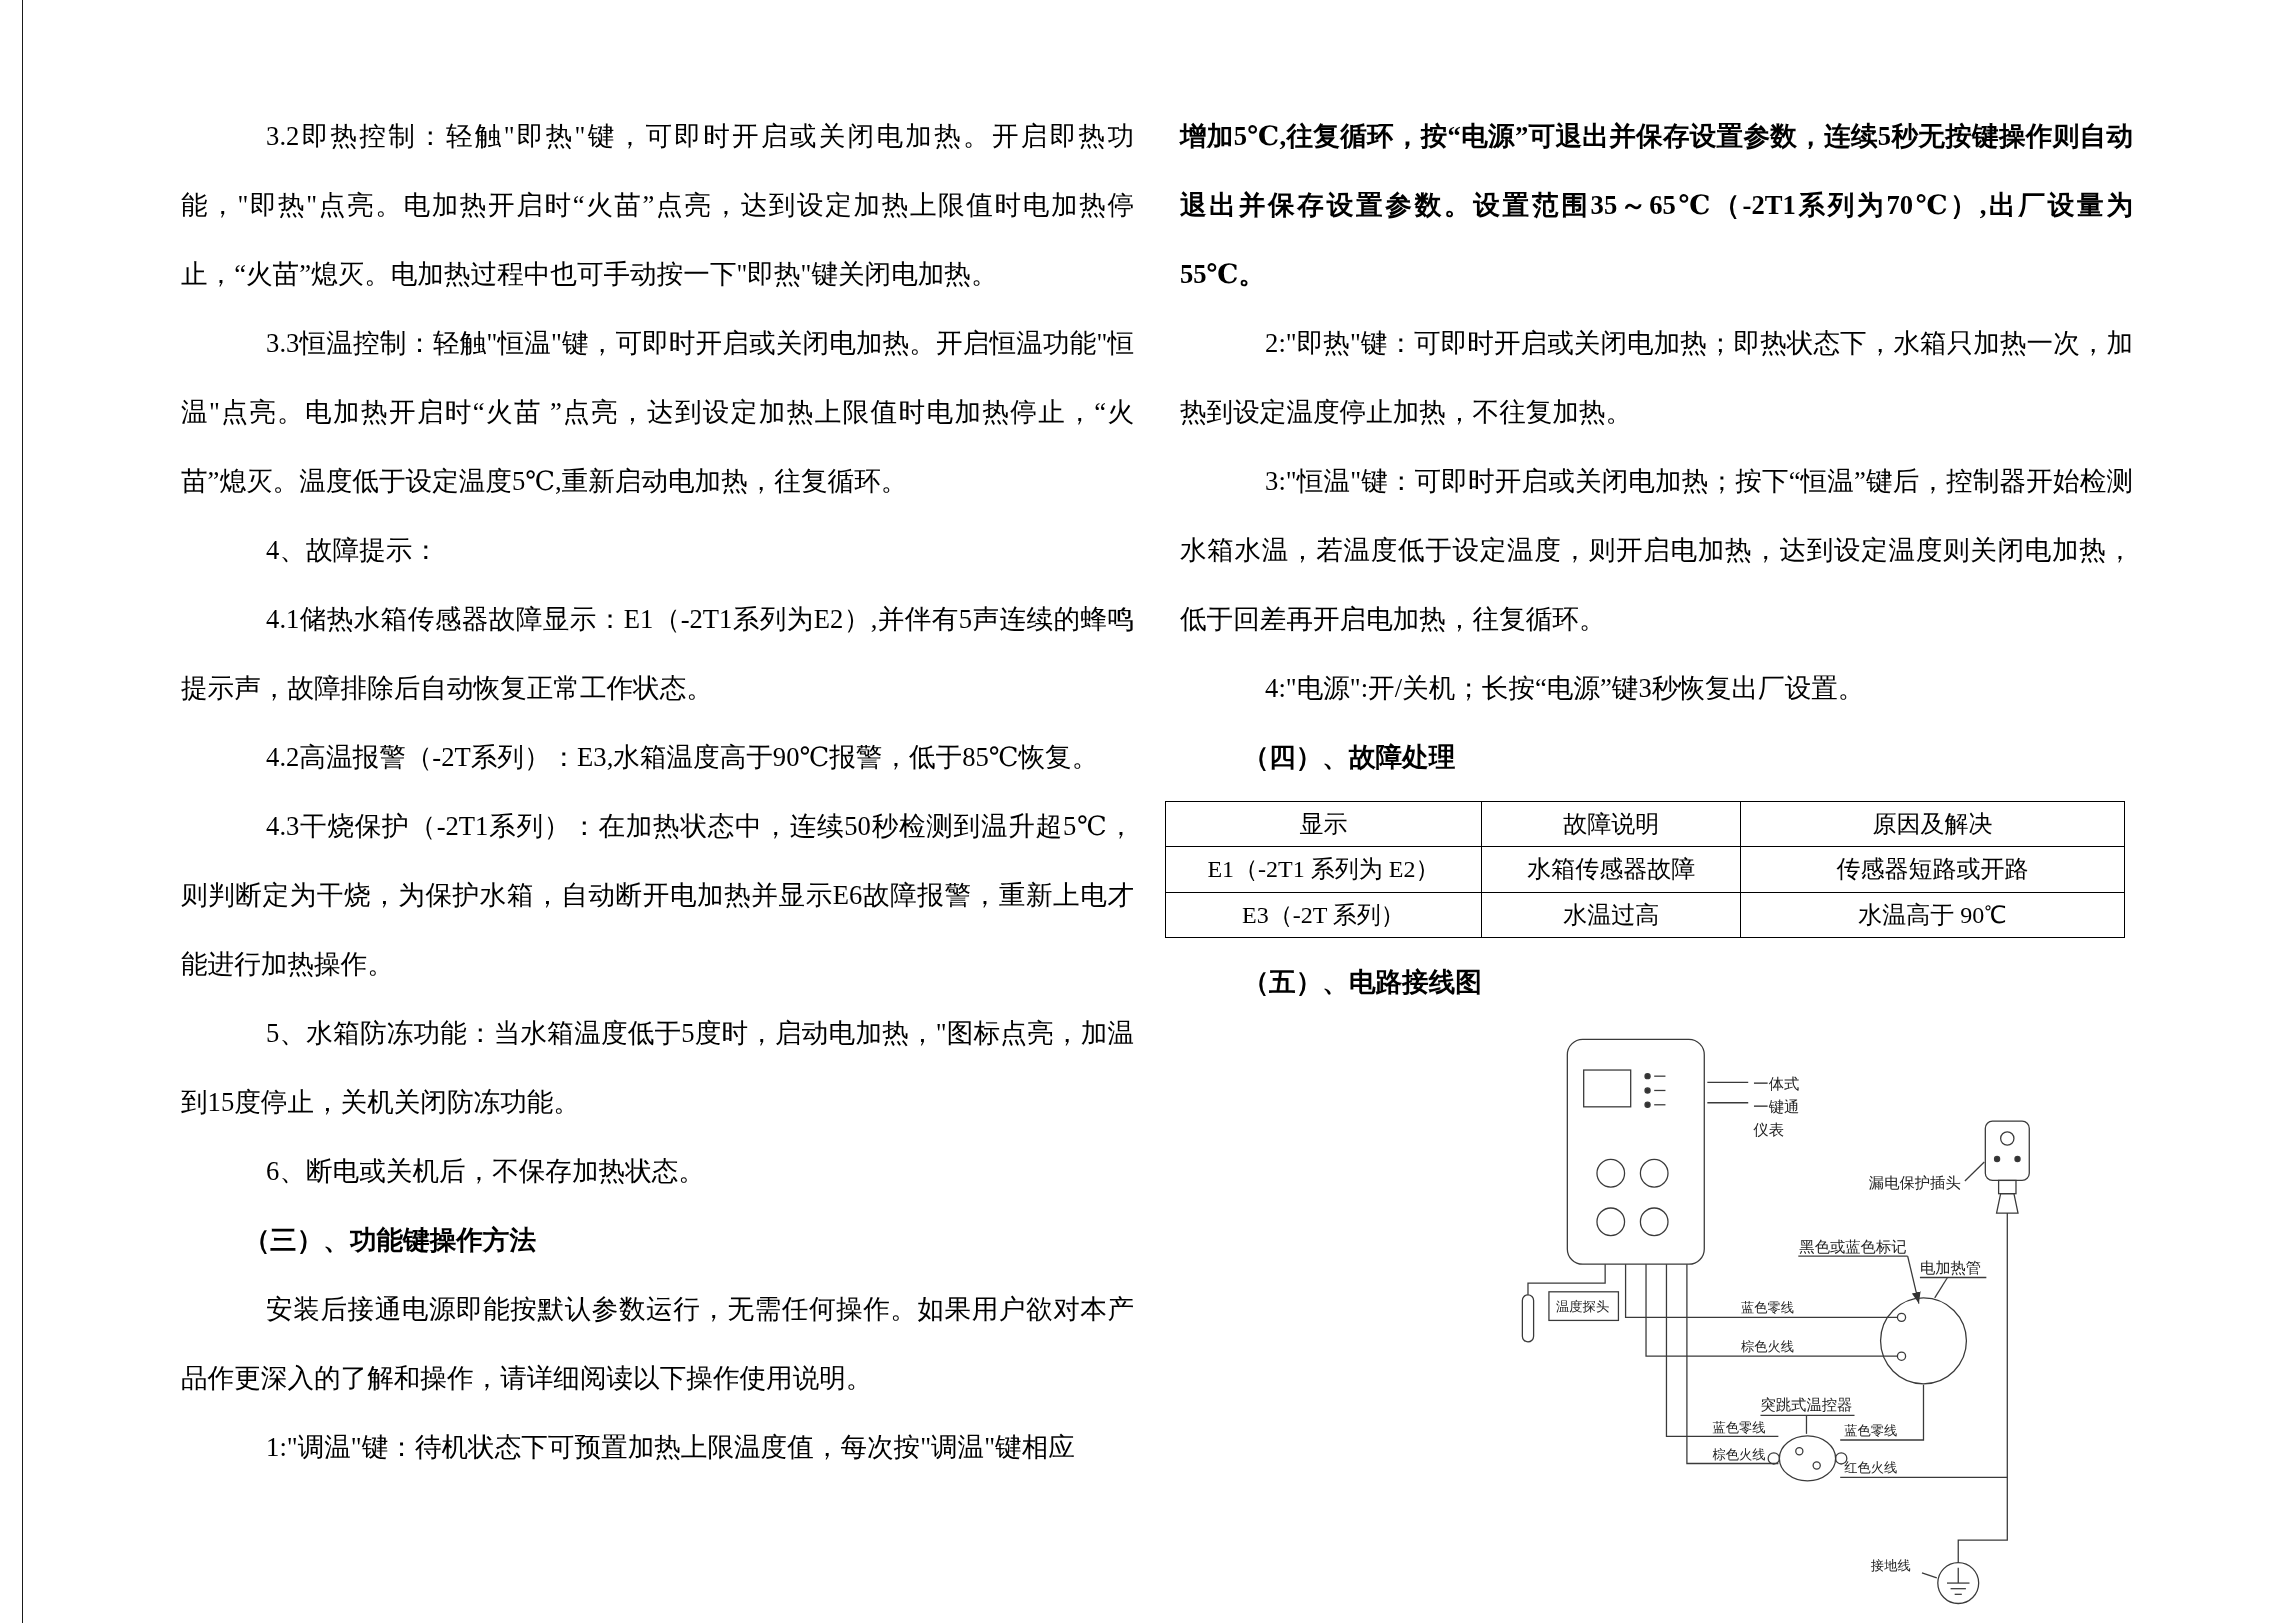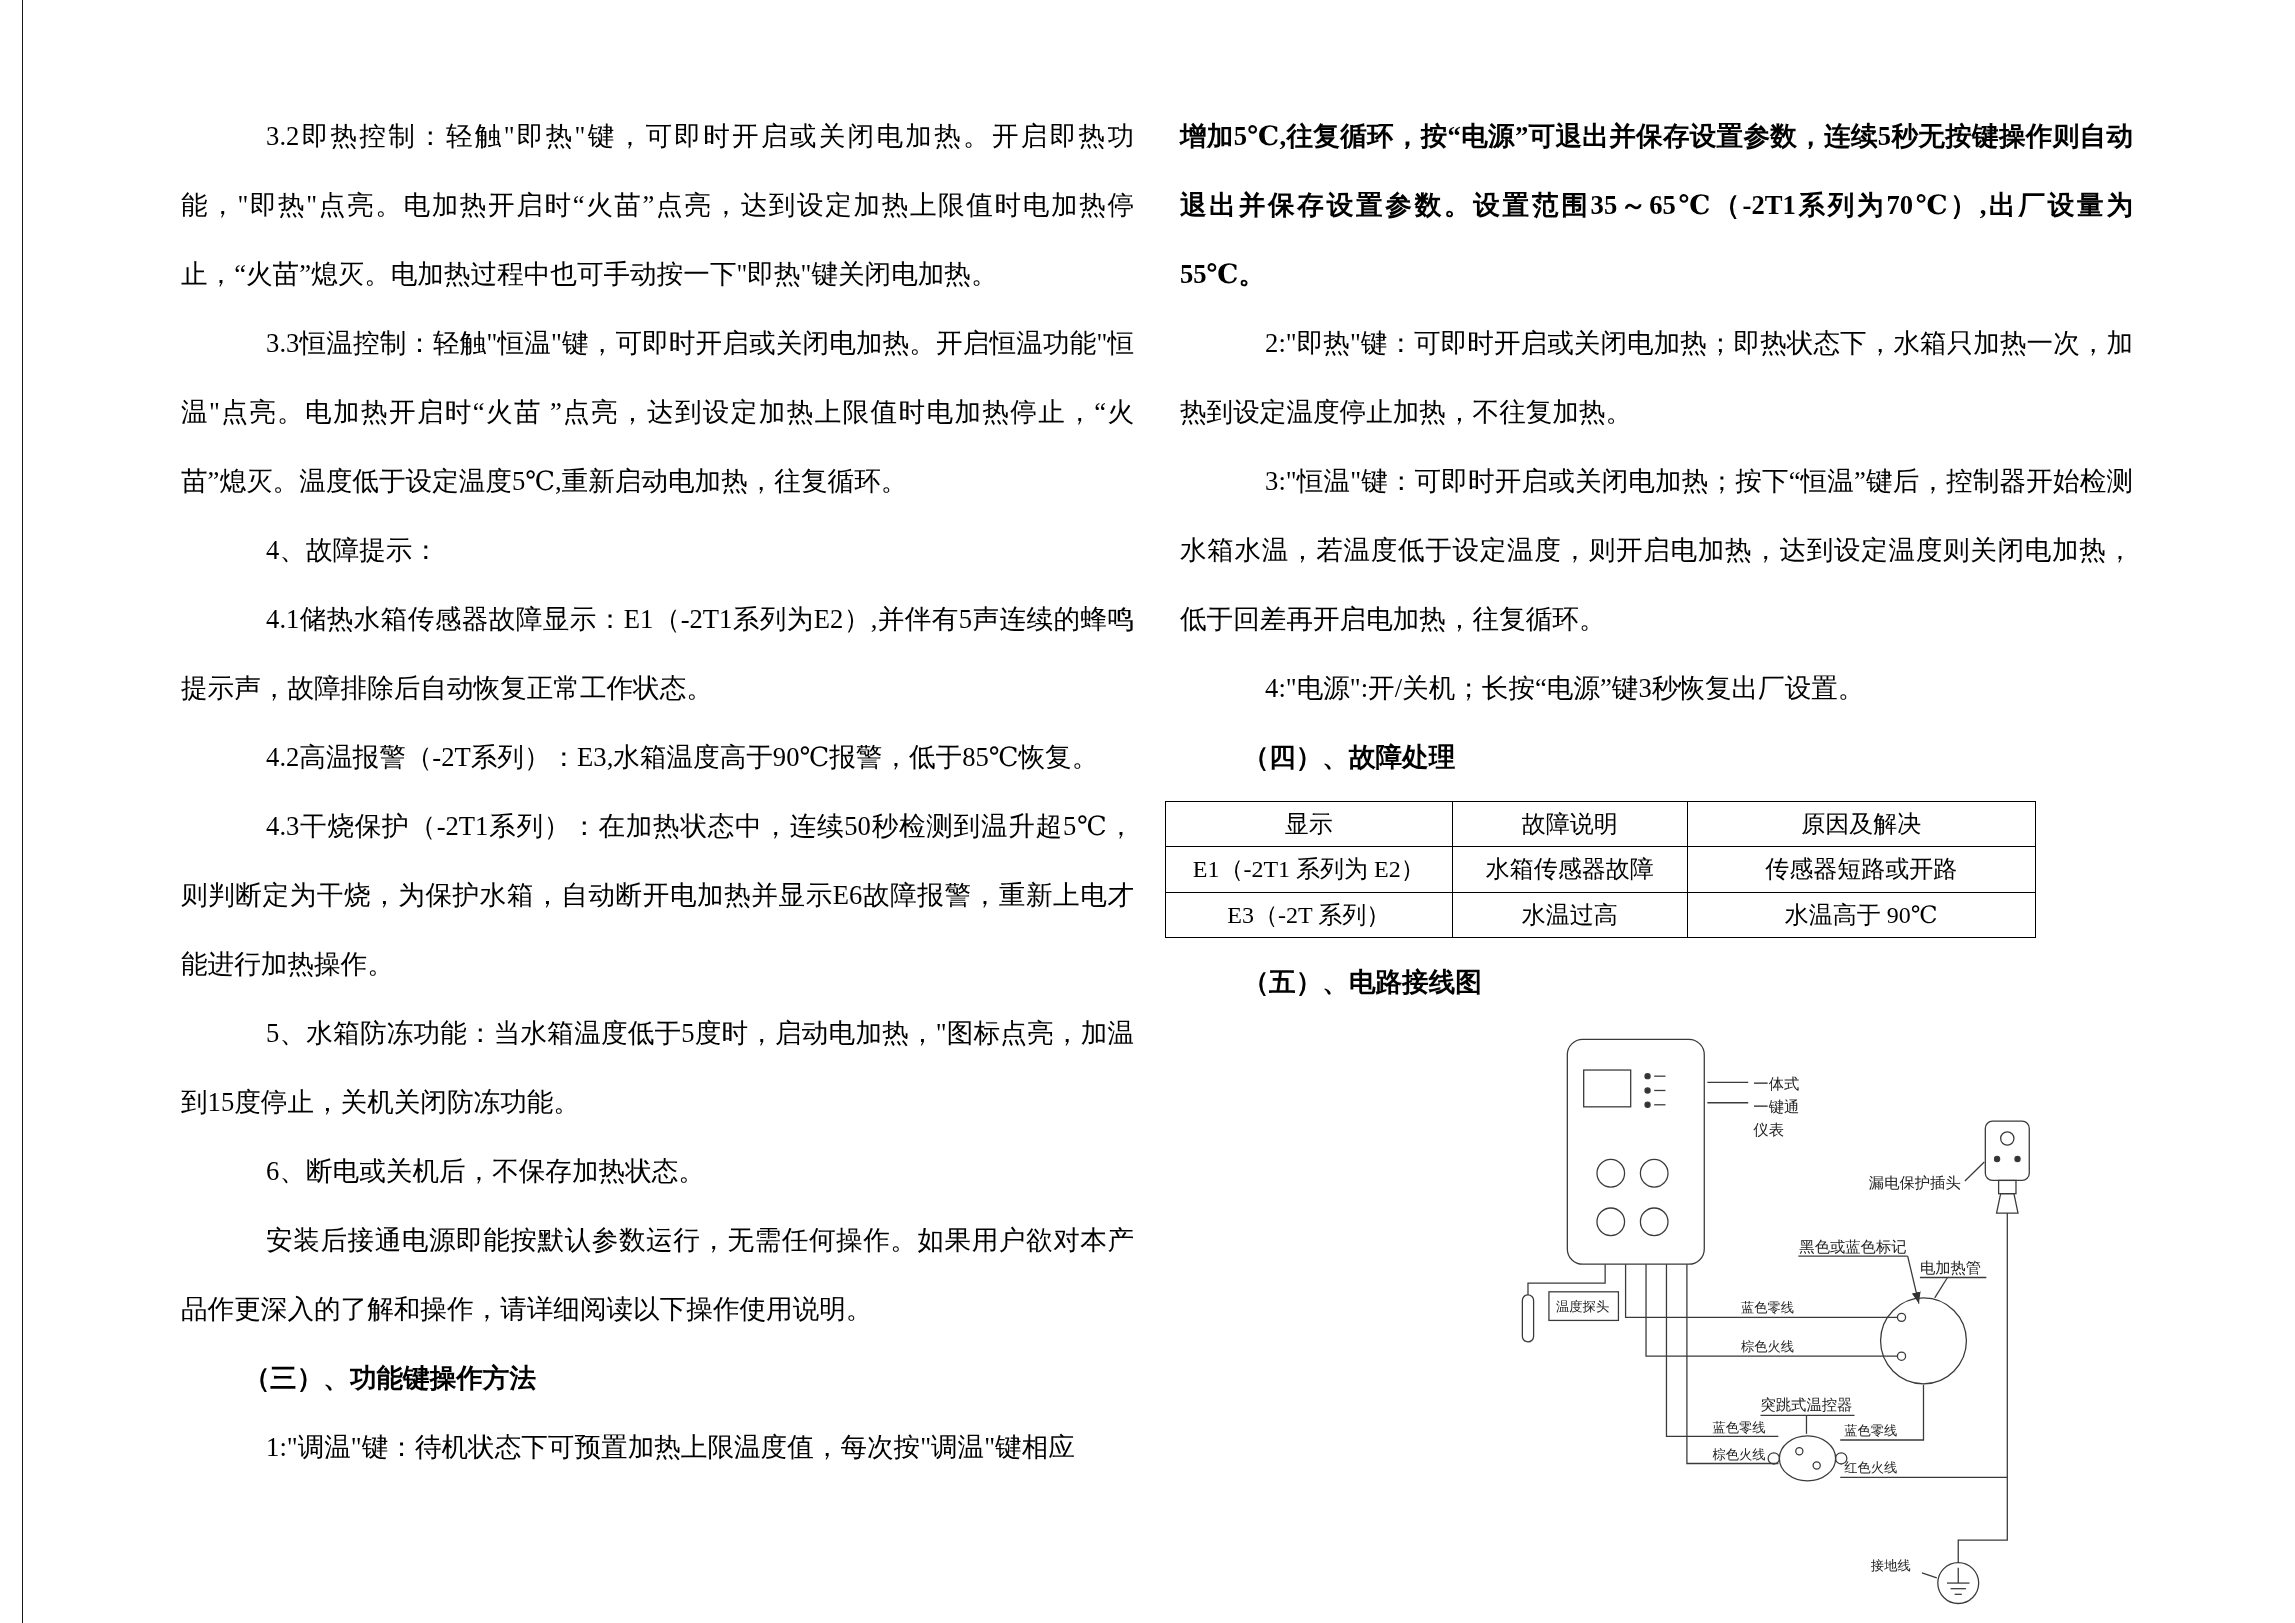--- a/index.html
+++ b/index.html
@@ -26,23 +26,24 @@
     text-align: justify;
   }
   .col-left  { left: 181px;  width: 953px; }
   .col-right { left: 1180px; width: 953px; }
   p.para { margin: 0; text-indent: 3.2em; }
   p.noindent { text-indent: 0; font-weight: bold; }
   p.heading { font-weight: bold; text-indent: 2.35em; }
   table.fault-table {
     border-collapse: collapse;
     table-layout: fixed;
-    width: 871px;
+    width: 960px;
     margin: 9.2px 0 0 -15.3px;
     background: #fff;
+    font-family: Liberation Serif, serif;
   }
   table.fault-table th, table.fault-table td {
     border: 1.5px solid #000;
     font-size: 24px;
     font-weight: normal;
     text-align: center;
     vertical-align: middle;
     height: 32px;
     padding: 6.1px 4.1px;
     line-height: 1.25;
@@ -72,22 +73,22 @@
 
   <div class="col col-left">
     <p class="para">3.2即热控制：轻触"即热"键，可即时开启或关闭电加热。开启即热功能，"即热"点亮。电加热开启时“火苗”点亮，达到设定加热上限值时电加热停止，“火苗”熄灭。电加热过程中也可手动按一下"即热"键关闭电加热。</p>
     <p class="para">3.3恒温控制：轻触"恒温"键，可即时开启或关闭电加热。开启恒温功能"恒温"点亮。电加热开启时“火苗 ”点亮，达到设定加热上限值时电加热停止，“火苗”熄灭。温度低于设定温度5℃,重新启动电加热，往复循环。</p>
     <p class="para">4、故障提示：</p>
     <p class="para">4.1储热水箱传感器故障显示：E1（-2T1系列为E2）,并伴有5声连续的蜂鸣提示声，故障排除后自动恢复正常工作状态。</p>
     <p class="para">4.2高温报警（-2T系列）：E3,水箱温度高于90℃报警，低于85℃恢复。</p>
     <p class="para">4.3干烧保护（-2T1系列）：在加热状态中，连续50秒检测到温升超5℃，则判断定为干烧，为保护水箱，自动断开电加热并显示E6故障报警，重新上电才能进行加热操作。</p>
     <p class="para">5、水箱防冻功能：当水箱温度低于5度时，启动电加热，"图标点亮，加温到15度停止，关机关闭防冻功能。</p>
     <p class="para">6、断电或关机后，不保存加热状态。</p>
+    <p class="para heading">（三）、功能键操作方法</p>
     <p class="para">安装后接通电源即能按默认参数运行，无需任何操作。如果用户欲对本产品作更深入的了解和操作，请详细阅读以下操作使用说明。</p>
-    <p class="para heading">（三）、功能键操作方法</p>
     <p class="para">1:"调温"键：待机状态下可预置加热上限温度值，每次按"调温"键相应</p>
   </div>
 
   <div class="col col-right">
     <p class="para noindent">增加5℃,往复循环，按“电源”可退出并保存设置参数，连续5秒无按键操作则自动退出并保存设置参数。设置范围35～65℃（-2T1系列为70℃）,出厂设量为55℃。</p>
     <p class="para">2:"即热"键：可即时开启或关闭电加热；即热状态下，水箱只加热一次，加热到设定温度停止加热，不往复加热。</p>
     <p class="para">3:"恒温"键：可即时开启或关闭电加热；按下“恒温”键后，控制器开始检测水箱水温，若温度低于设定温度，则开启电加热，达到设定温度则关闭电加热，低于回差再开启电加热，往复循环。</p>
     <p class="para">4:"电源":开/关机；长按“电源”键3秒恢复出厂设置。</p>
     <p class="para heading">（四）、故障处理</p>
 

